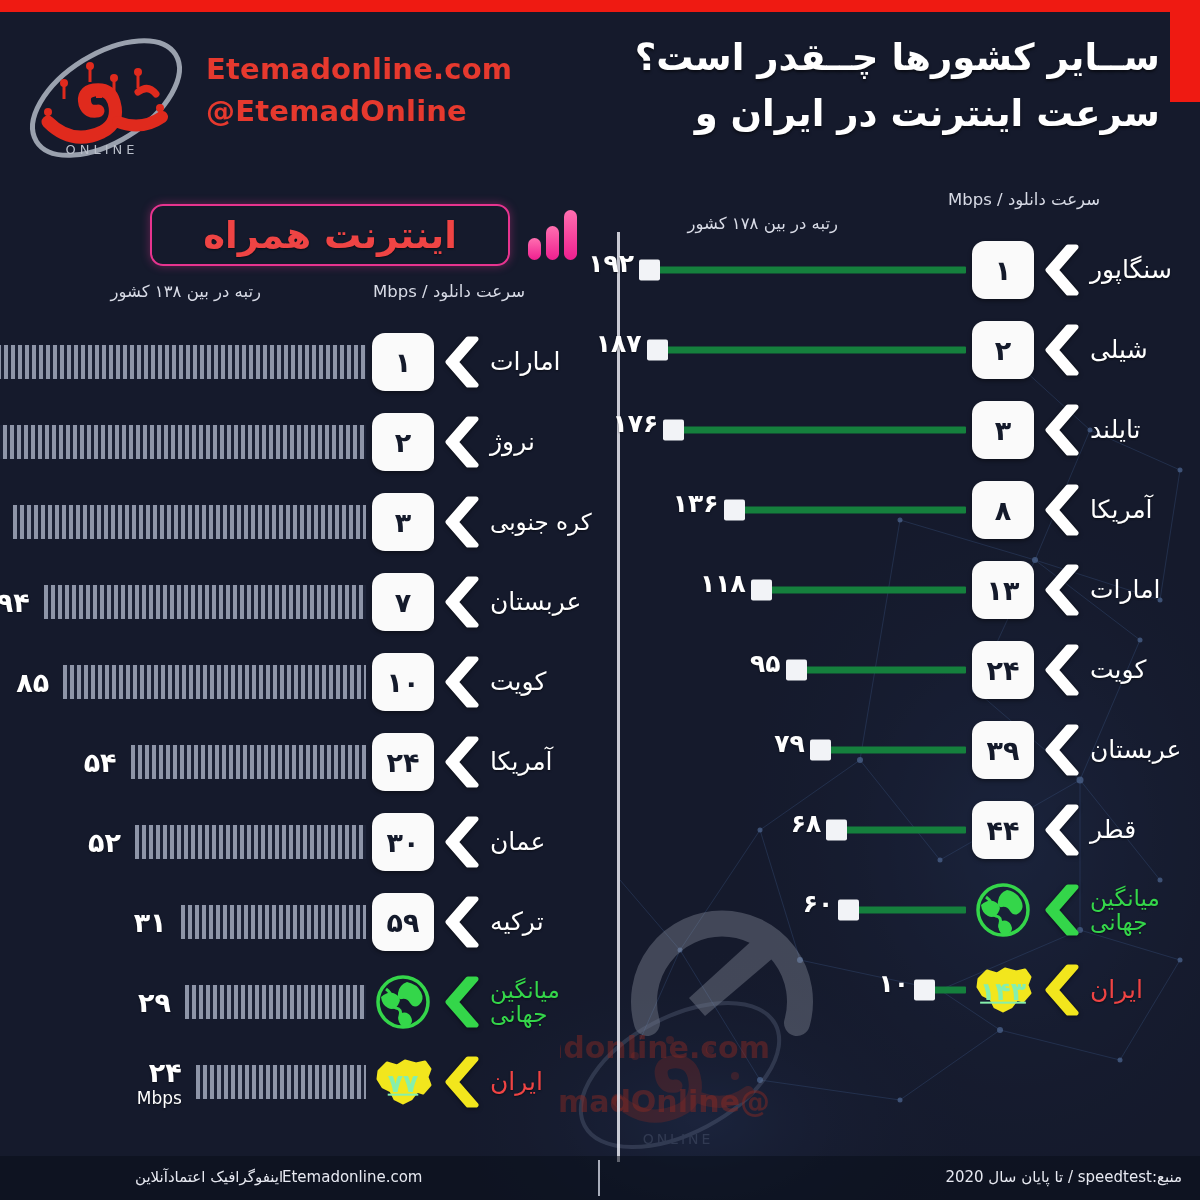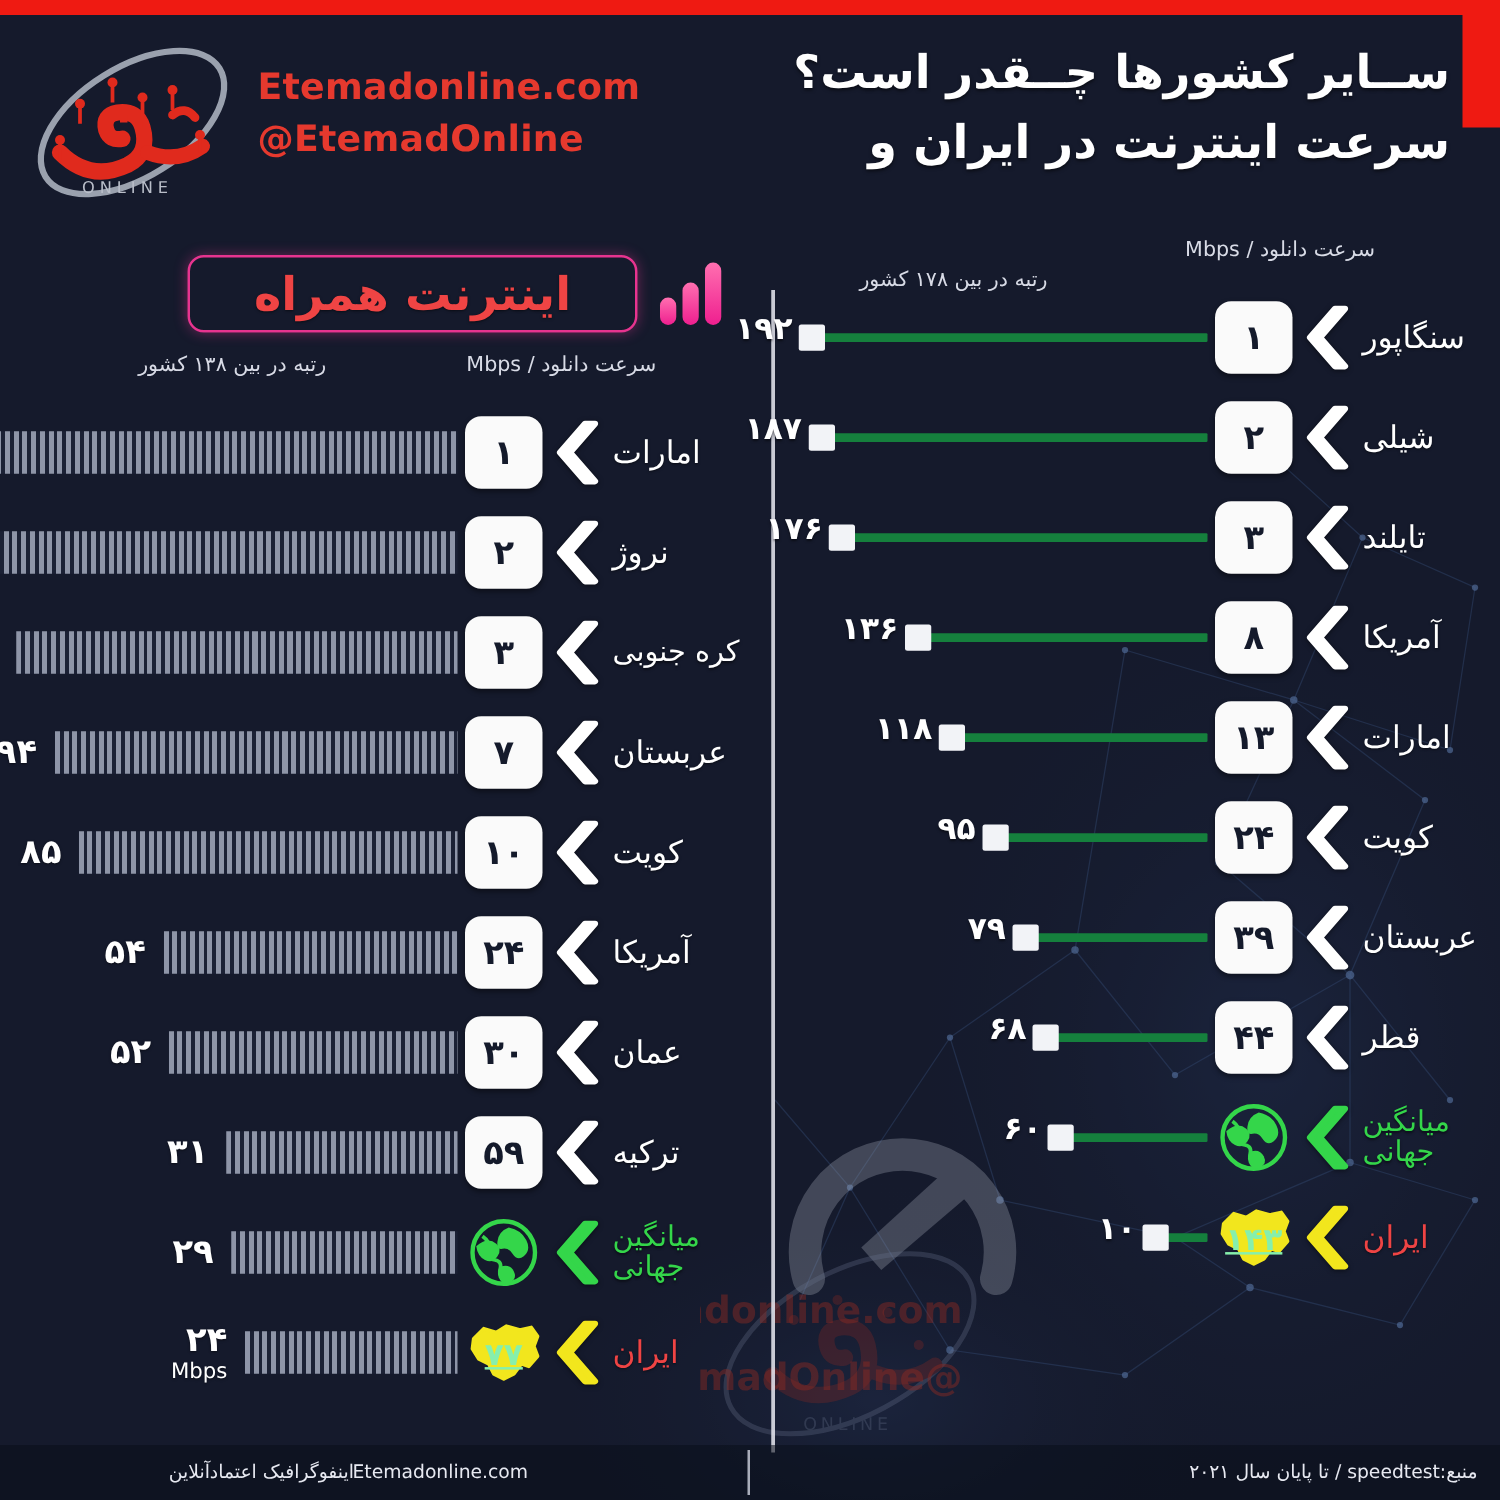--- a/index.html
+++ b/index.html
@@ -612,16 +612,16 @@
           <div class="stripebar" style="width:170.17391304347825px">
             <span class="val"><span>۲۴</span><span class="unit">Mbps</span></span>
           </div>
         </div>
       </div>
     </div>
 </section>
 
 <div id="footer">
   <div id="footer-div"></div>
-  <span class="foot-txt" id="foot-right">منبع:speedtest / تا پایان سال ۲۰۲۱</span>
+  <span class="foot-txt" id="foot-right">منبع:speedtest / تا پایان سال 2020</span>
   <span class="foot-txt" id="foot-left-fa">اینفوگرافیک اعتمادآنلاین</span>
   <span class="foot-txt" id="foot-left-en">Etemadonline.com</span>
 </div>
 
 </body></html>

